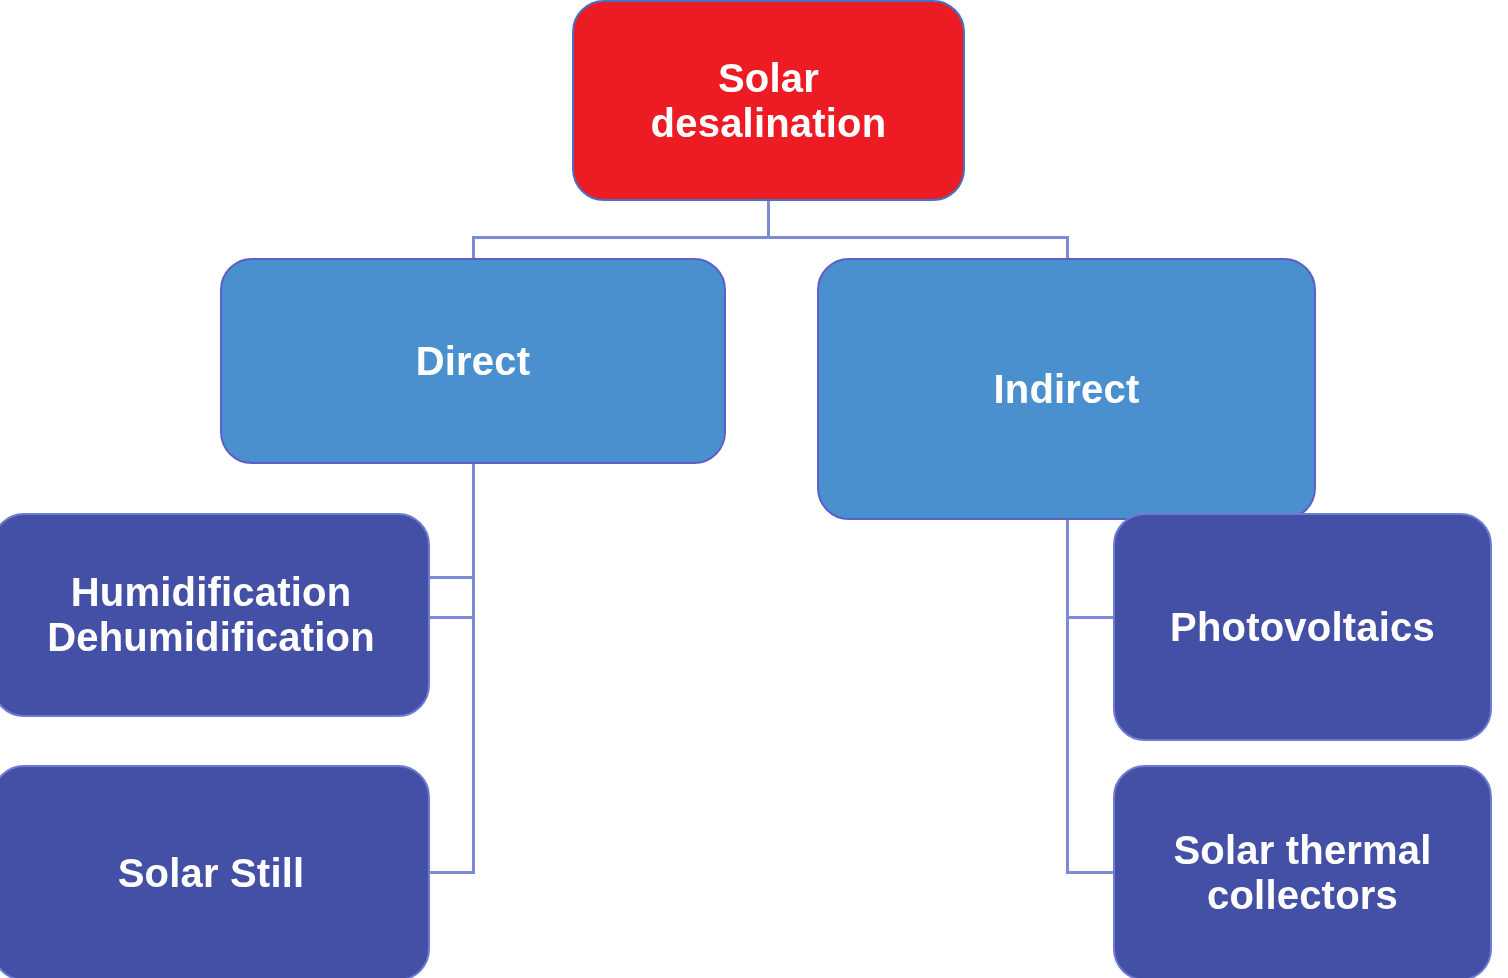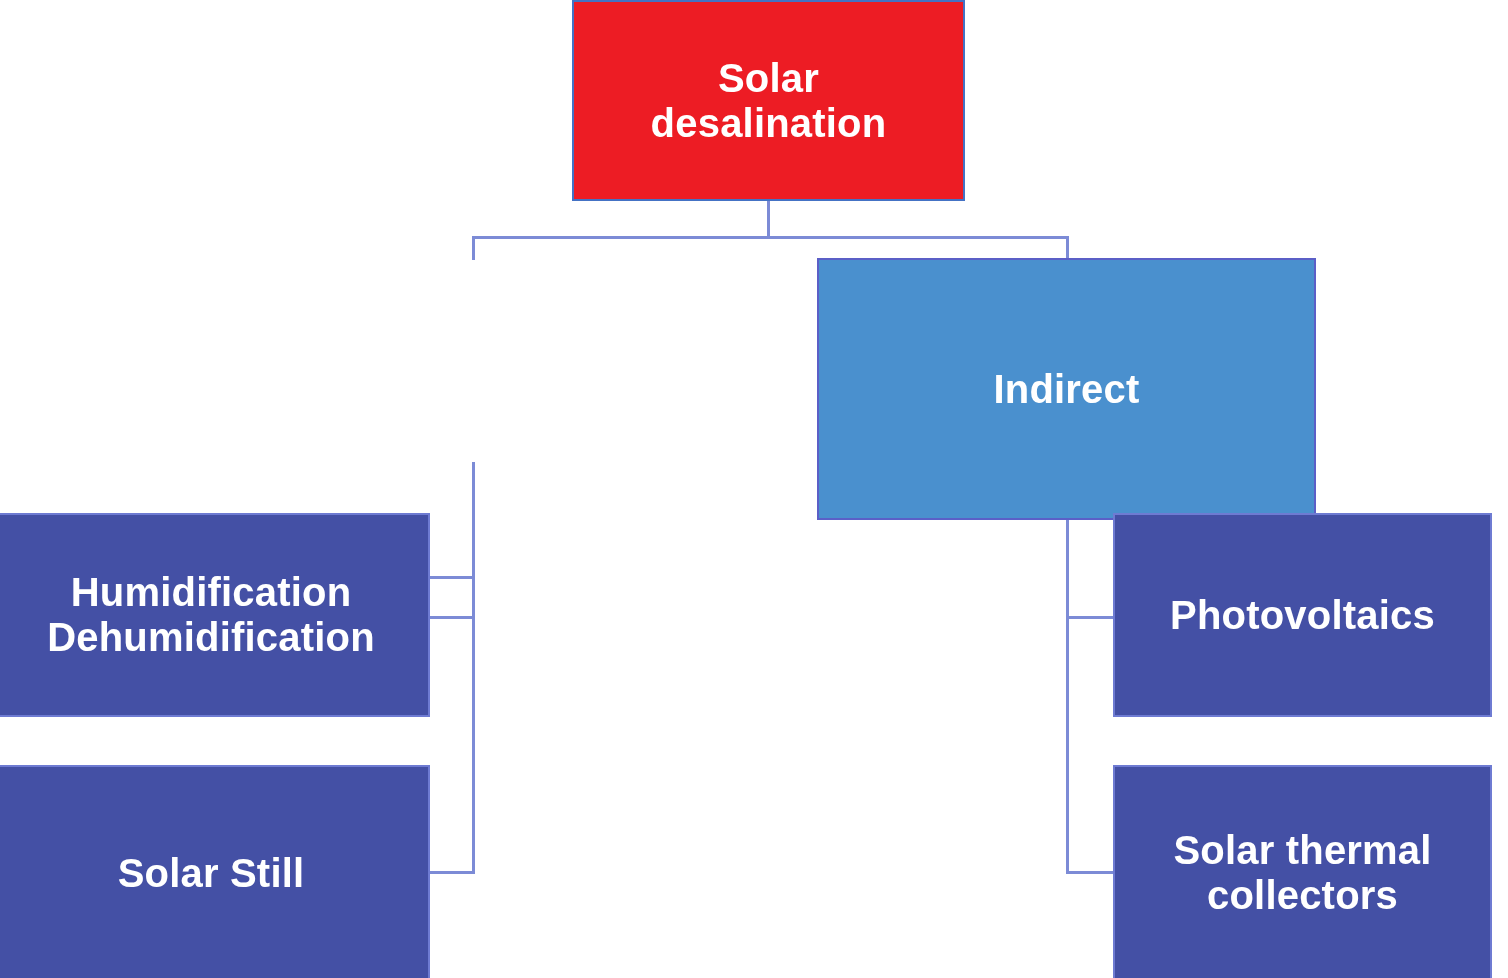--- a/index.html
+++ b/index.html
@@ -25,20 +25,21 @@
     justify-content: center;
     text-align: center;
     color: #ffffff;
     font-weight: bold;
     line-height: 1.12;
     letter-spacing: 0.2px;
     border-style: solid;
     border-width: 2px;
     z-index: 3;
     white-space: pre-line;
+    border-radius: 32px;
   }
   .node-root {
     background: #ED1C24;
     border-color: #4472C4;
     font-size: 40px;
   }
   .node-level2 {
     background: #4A90CE;
     border-color: #5B5FC7;
     font-size: 40px;
@@ -71,26 +72,27 @@
   <div class="conn conn-h" style="left:428px; top:616px; width:47px; height:3px;"></div>
   <div class="conn conn-h" style="left:428px; top:871px; width:47px; height:3px;"></div>
 
   <div class="conn conn-v" style="left:1066px; top:462px; width:3px; height:412px;"></div>
   <div class="conn conn-h" style="left:1066px; top:616px; width:48px; height:3px;"></div>
   <div class="conn conn-h" style="left:1066px; top:871px; width:48px; height:3px;"></div>
 
   <div class="node node-root" style="left:572px; top:0px; width:393px; height:201px;">Solar
 desalination</div>
 
+  <div class="node node-level2" style="left:220px; top:258px; width:506px; height:206px;">Direct</div>
 
   <div class="node node-level2" style="left:817px; top:258px; width:499px; height:262px;">Indirect</div>
 
   <div class="node node-leaf" style="left:-8px; top:513px; width:438px; height:204px;">Humidification
 Dehumidification</div>
 
   <div class="node node-leaf" style="left:-8px; top:765px; width:438px; height:216px;">Solar Still</div>
 
-  <div class="node node-leaf" style="left:1113px; top:513px; width:379px; height:204px;">Photovoltaics</div>
+  <div class="node node-leaf" style="left:1113px; top:513px; width:379px; height:228px;">Photovoltaics</div>
 
   <div class="node node-leaf" style="left:1113px; top:765px; width:379px; height:216px;">Solar thermal
 collectors</div>
 
 </div>
 
 </body></html>

